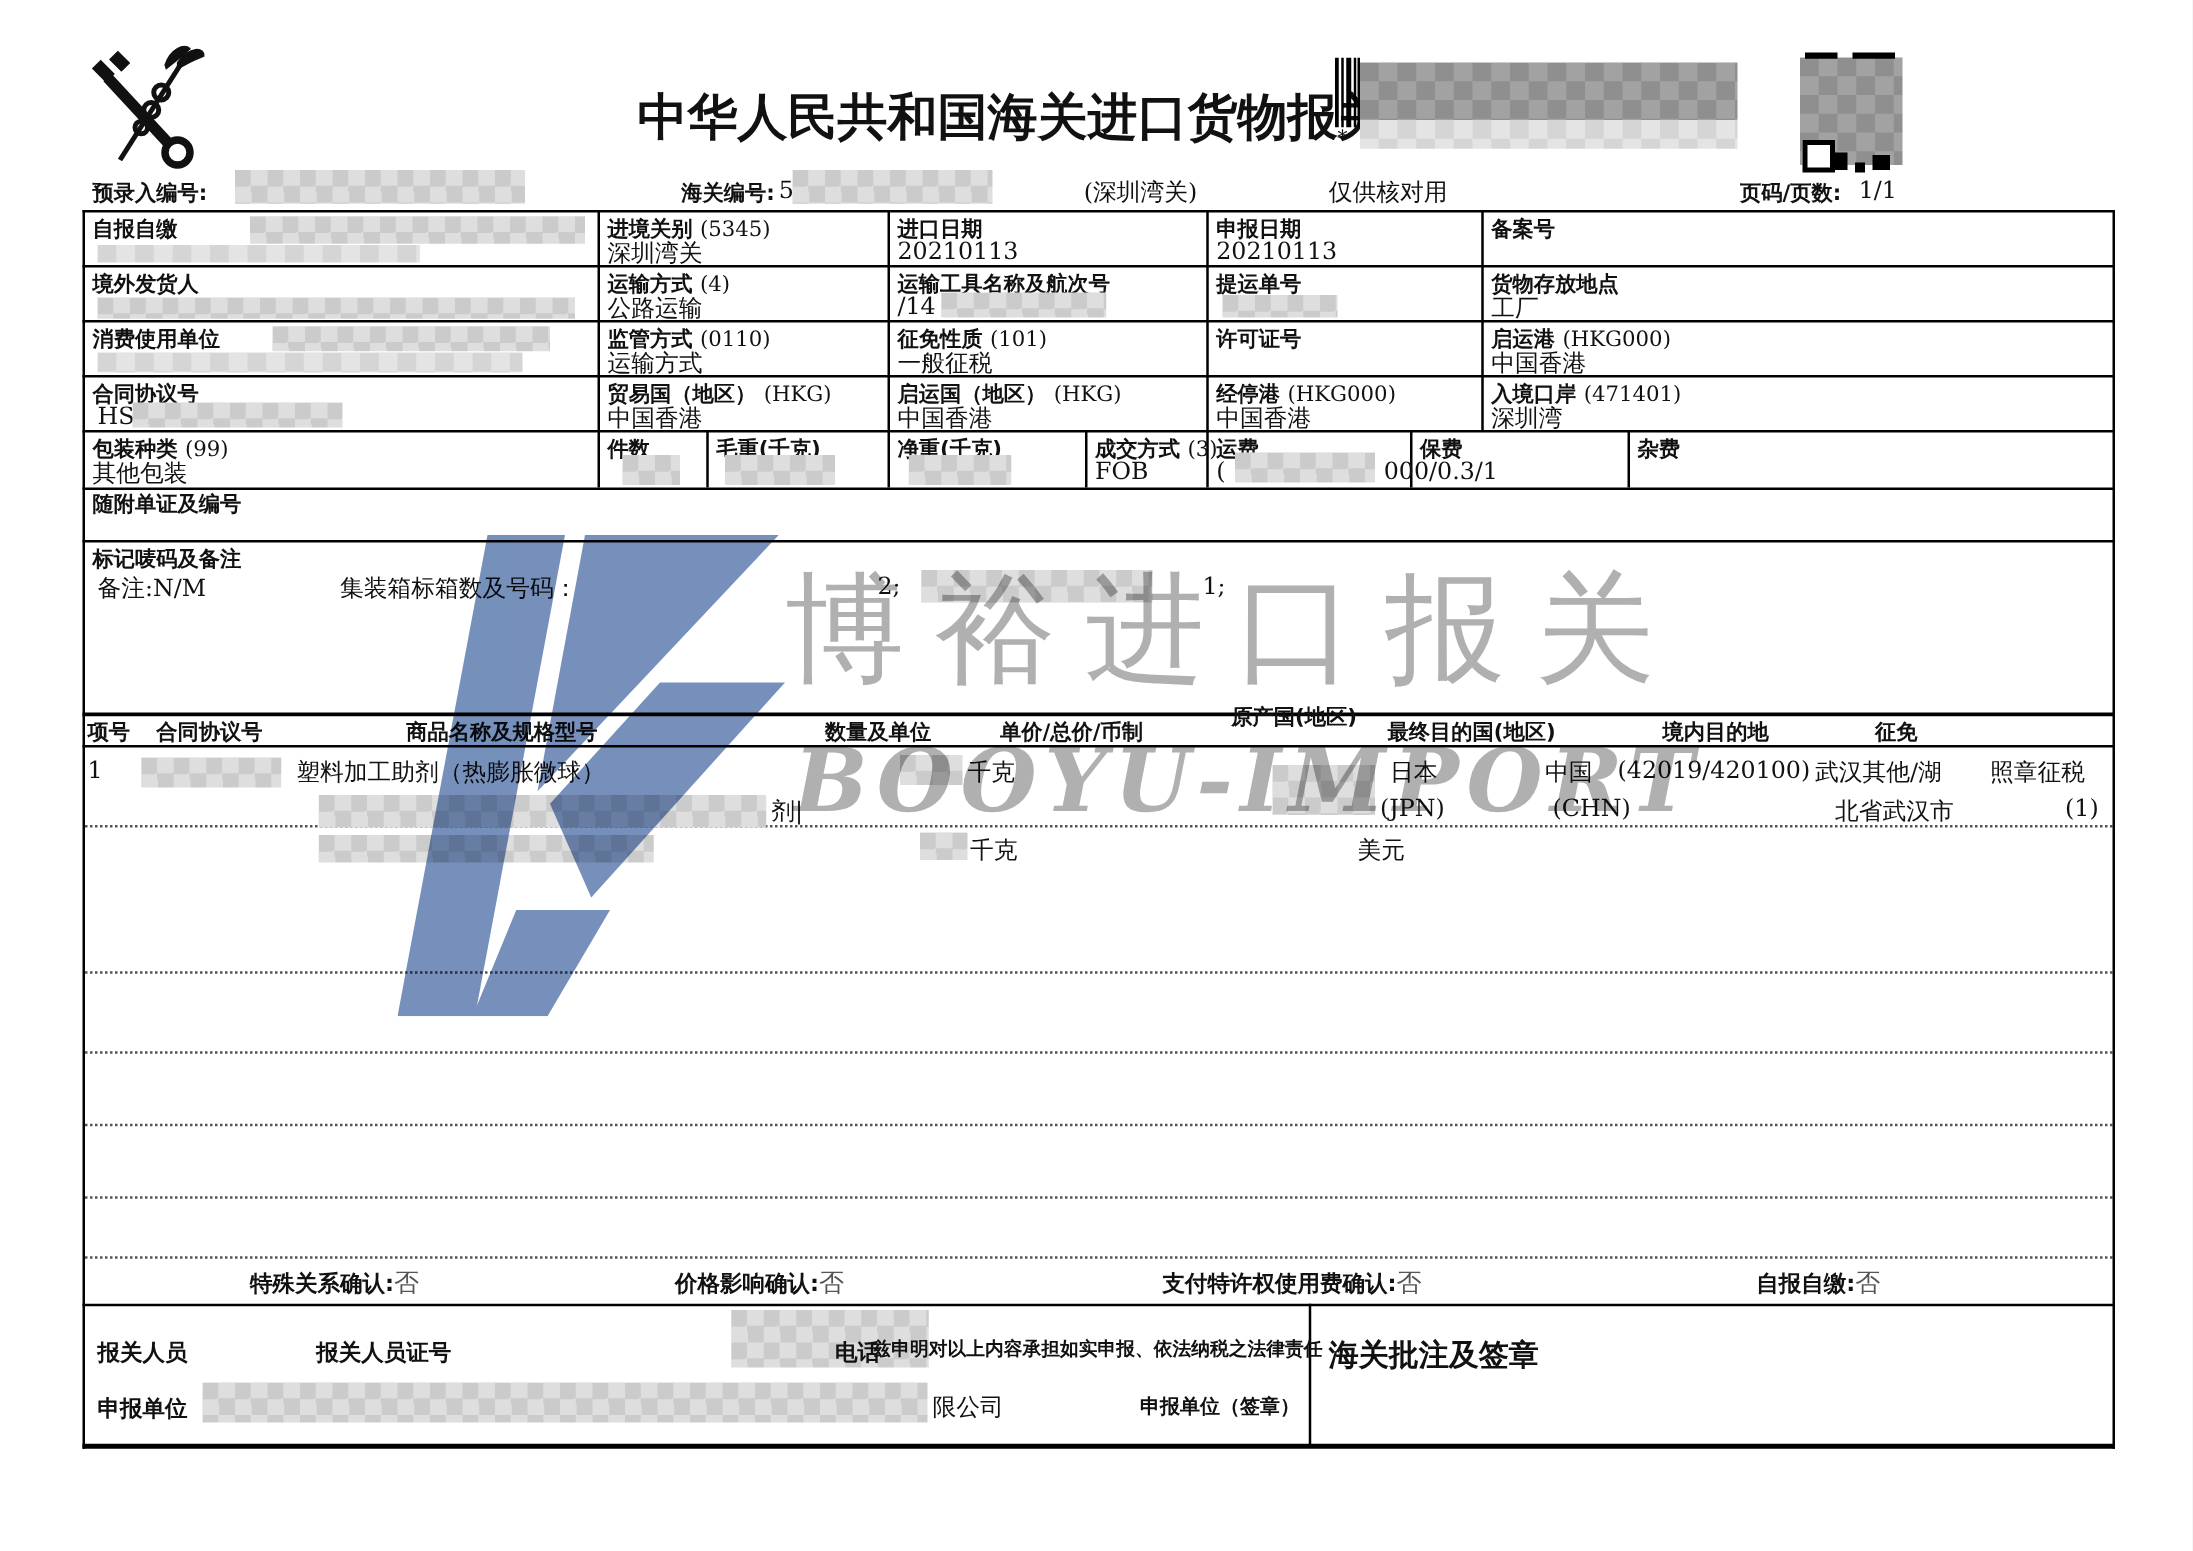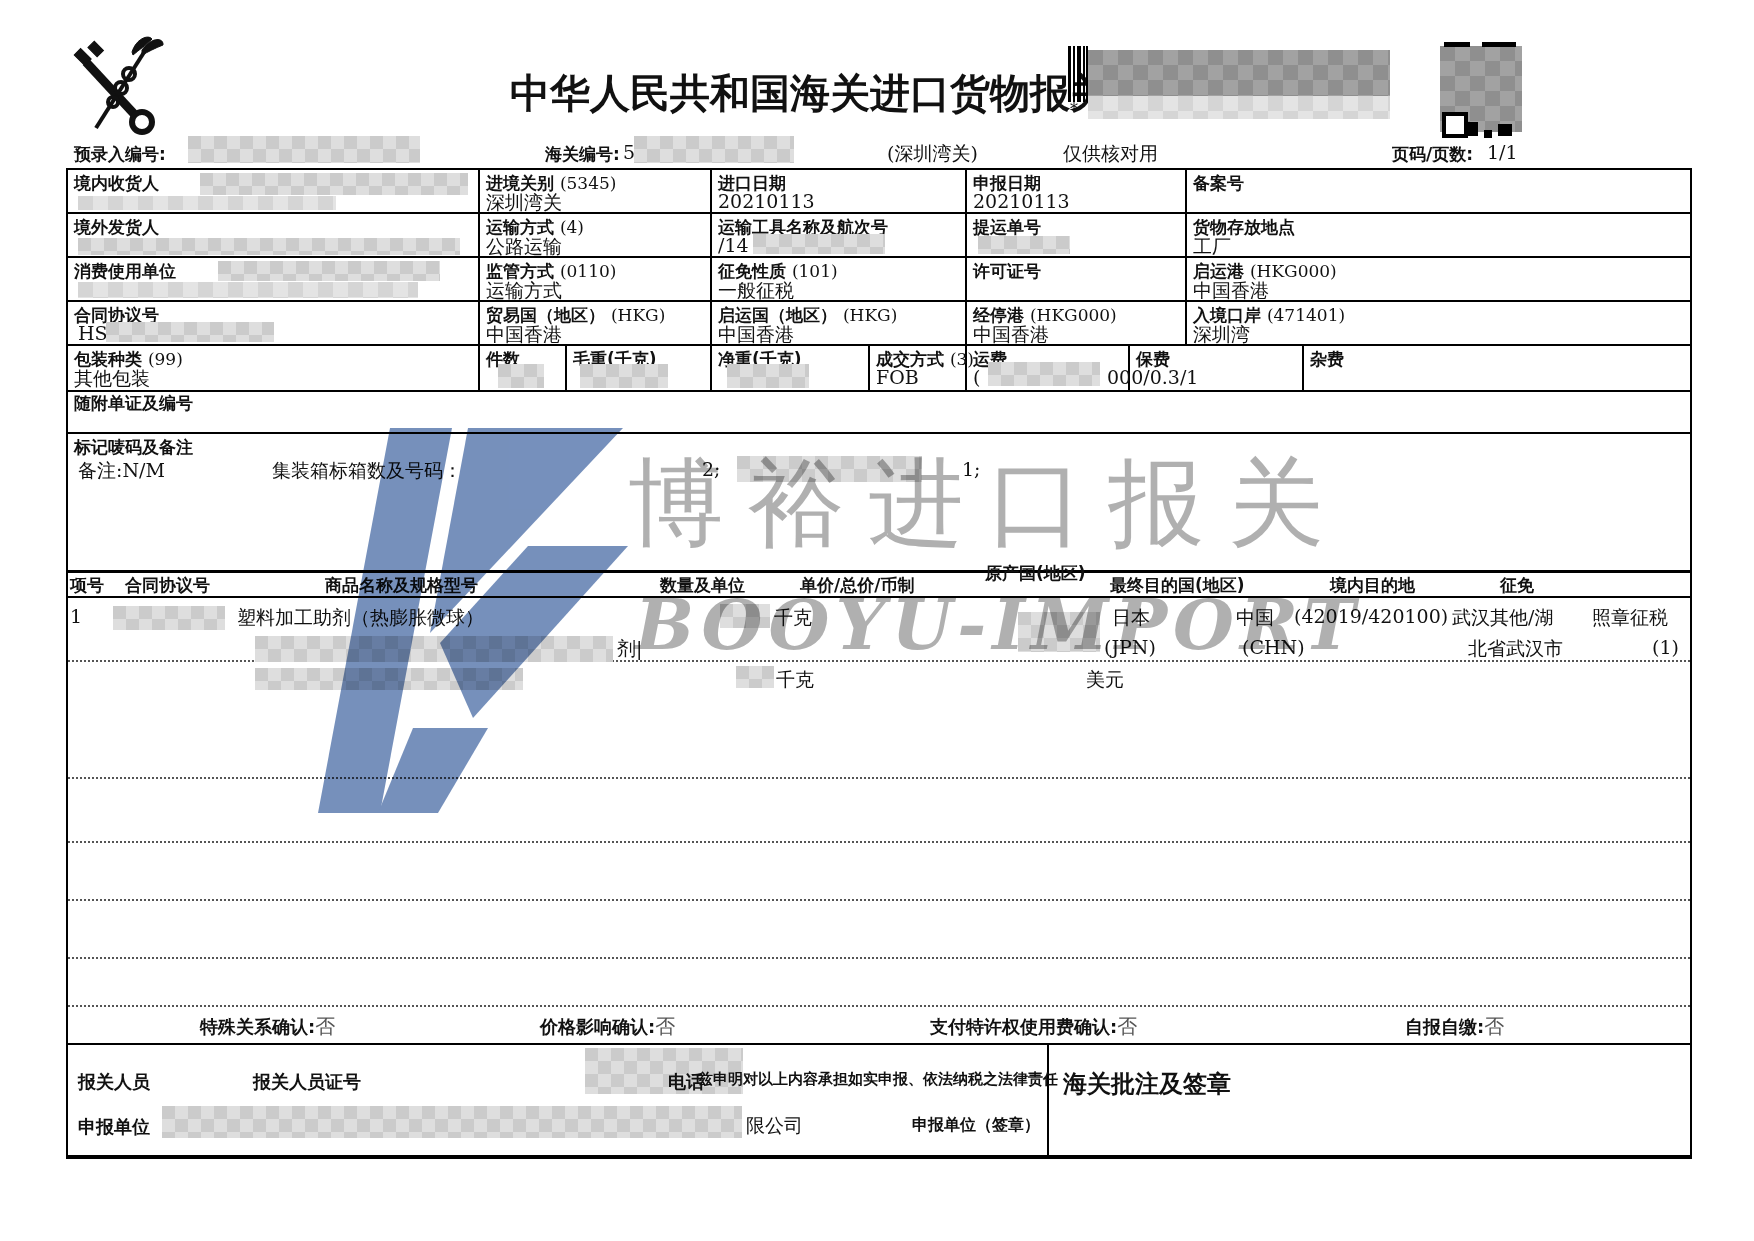--- a/index.html
+++ b/index.html
@@ -61,21 +61,21 @@
     <div style="position:absolute;left:28px;bottom:-4px;width:10px;height:14px;background:#000"></div>
     <div style="position:absolute;left:44px;bottom:-6px;width:8px;height:8px;background:#000"></div>
     <div style="position:absolute;left:58px;bottom:-4px;width:14px;height:12px;background:#000"></div>
   </div>
 
   <div class="lab" style="left:74px;top:143px">预录入编号:</div>
   <div class="redact" style="left:188px;top:136px;width:232px;height:27px"></div>
   <div class="lab" style="left:545px;top:143px">海关编号:</div>
   <div class="val" style="left:623px;top:141px">5</div>
   <div class="redact" style="left:634px;top:136px;width:160px;height:27px"></div>
-  <div class="val" style="left:887px;top:141px">(深圳湾关)</div>
+  <div class="val" style="left:867px;top:141px">(深圳湾关)</div>
   <div class="val" style="left:1063px;top:141px">仅供核对用</div>
   <div class="lab" style="left:1392px;top:143px">页码/页数:</div>
   <div class="val" style="left:1487px;top:141px">1/1</div>
 
   <div class="hl" style="left:66px;top:168px;width:1626px"></div>
   <div class="hl" style="left:66px;top:212px;width:1626px"></div>
   <div class="hl" style="left:66px;top:256px;width:1626px"></div>
   <div class="hl" style="left:66px;top:300px;width:1626px"></div>
   <div class="hl" style="left:66px;top:344px;width:1626px"></div>
   <div class="hl" style="left:66px;top:390px;width:1626px"></div>
@@ -96,21 +96,21 @@
   <div class="vl" style="left:478px;top:168px;height:222px"></div>
   <div class="vl" style="left:710px;top:168px;height:222px"></div>
   <div class="vl" style="left:965px;top:168px;height:222px"></div>
   <div class="vl" style="left:1185px;top:168px;height:176px"></div>
   <div class="vl" style="left:565px;top:344px;height:46px"></div>
   <div class="vl" style="left:868px;top:344px;height:46px"></div>
   <div class="vl" style="left:1128px;top:344px;height:46px"></div>
   <div class="vl" style="left:1302px;top:344px;height:46px"></div>
   <div class="vl" style="left:1047px;top:1043px;height:114px"></div>
 
-  <div class="lab" style="left:74px;top:172px">境内收货人</div>
+  <div class="lab" style="left:74px;top:172px">自报自缴</div>
   <div class="redact" style="left:200px;top:173px;width:268px;height:22px"></div>
   <div class="redact lt" style="left:78px;top:196px;width:258px;height:14px"></div>
   <div class="lab" style="left:486px;top:172px"><span>进境关别</span> <span class="code">(5345)</span></div>
   <div class="val" style="left:486px;top:190px">深圳湾关</div>
   <div class="lab" style="left:718px;top:172px">进口日期</div>
   <div class="val" style="left:718px;top:190px">20210113</div>
   <div class="lab" style="left:973px;top:172px">申报日期</div>
   <div class="val" style="left:973px;top:190px">20210113</div>
   <div class="lab" style="left:1193px;top:172px">备案号</div>
 

